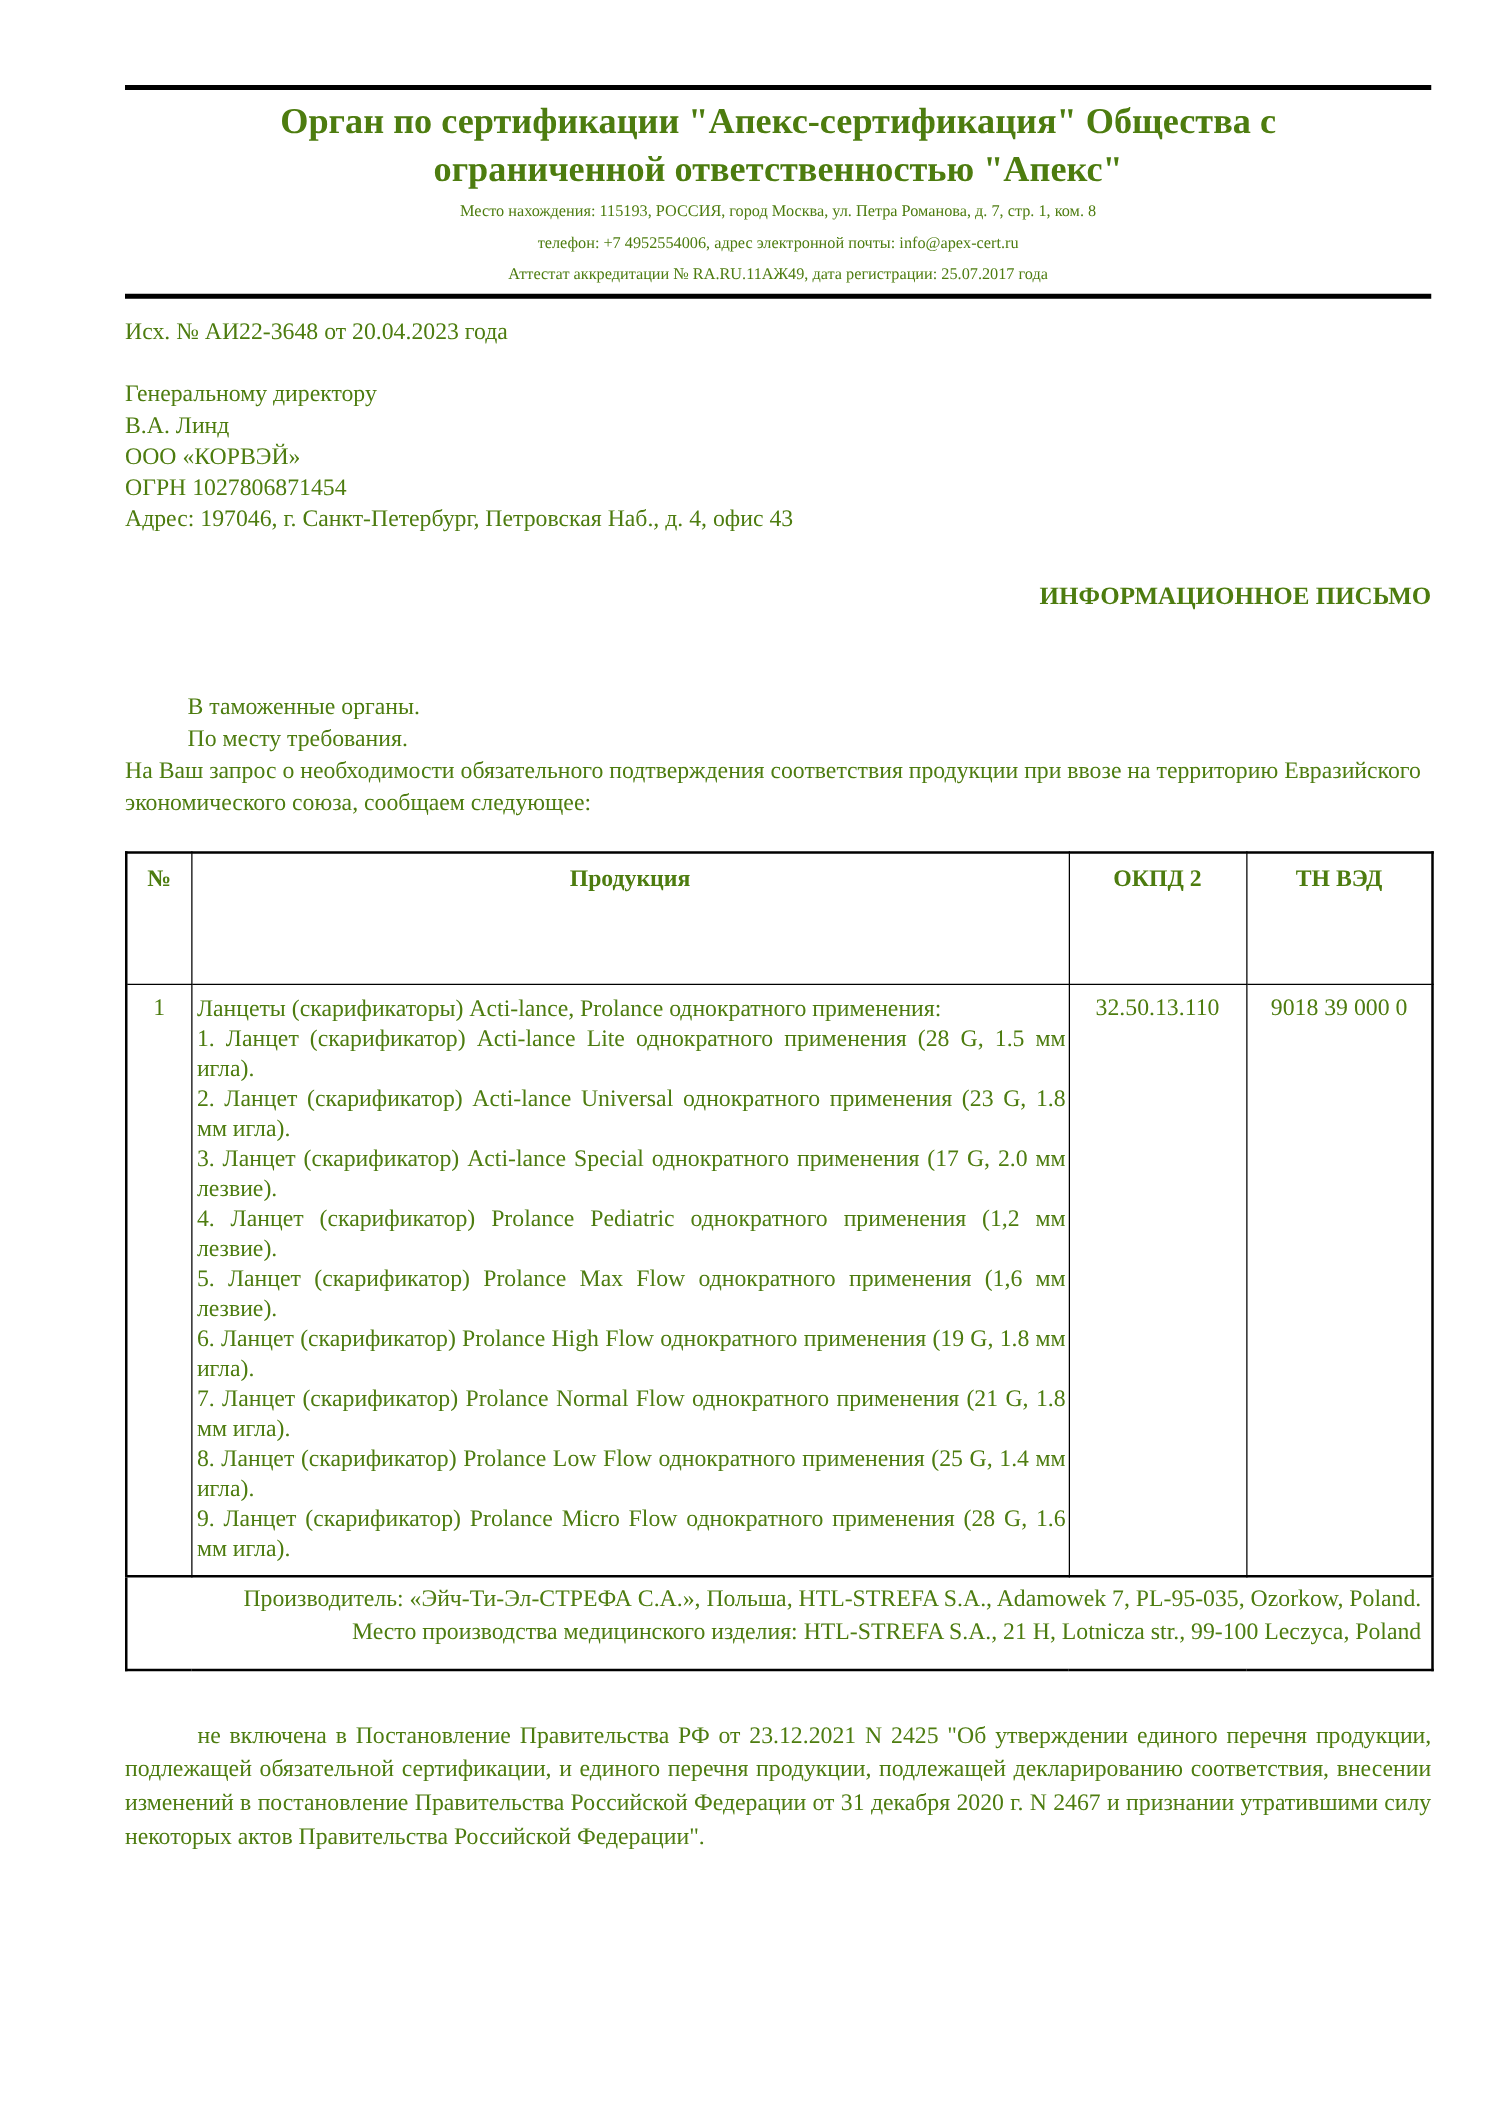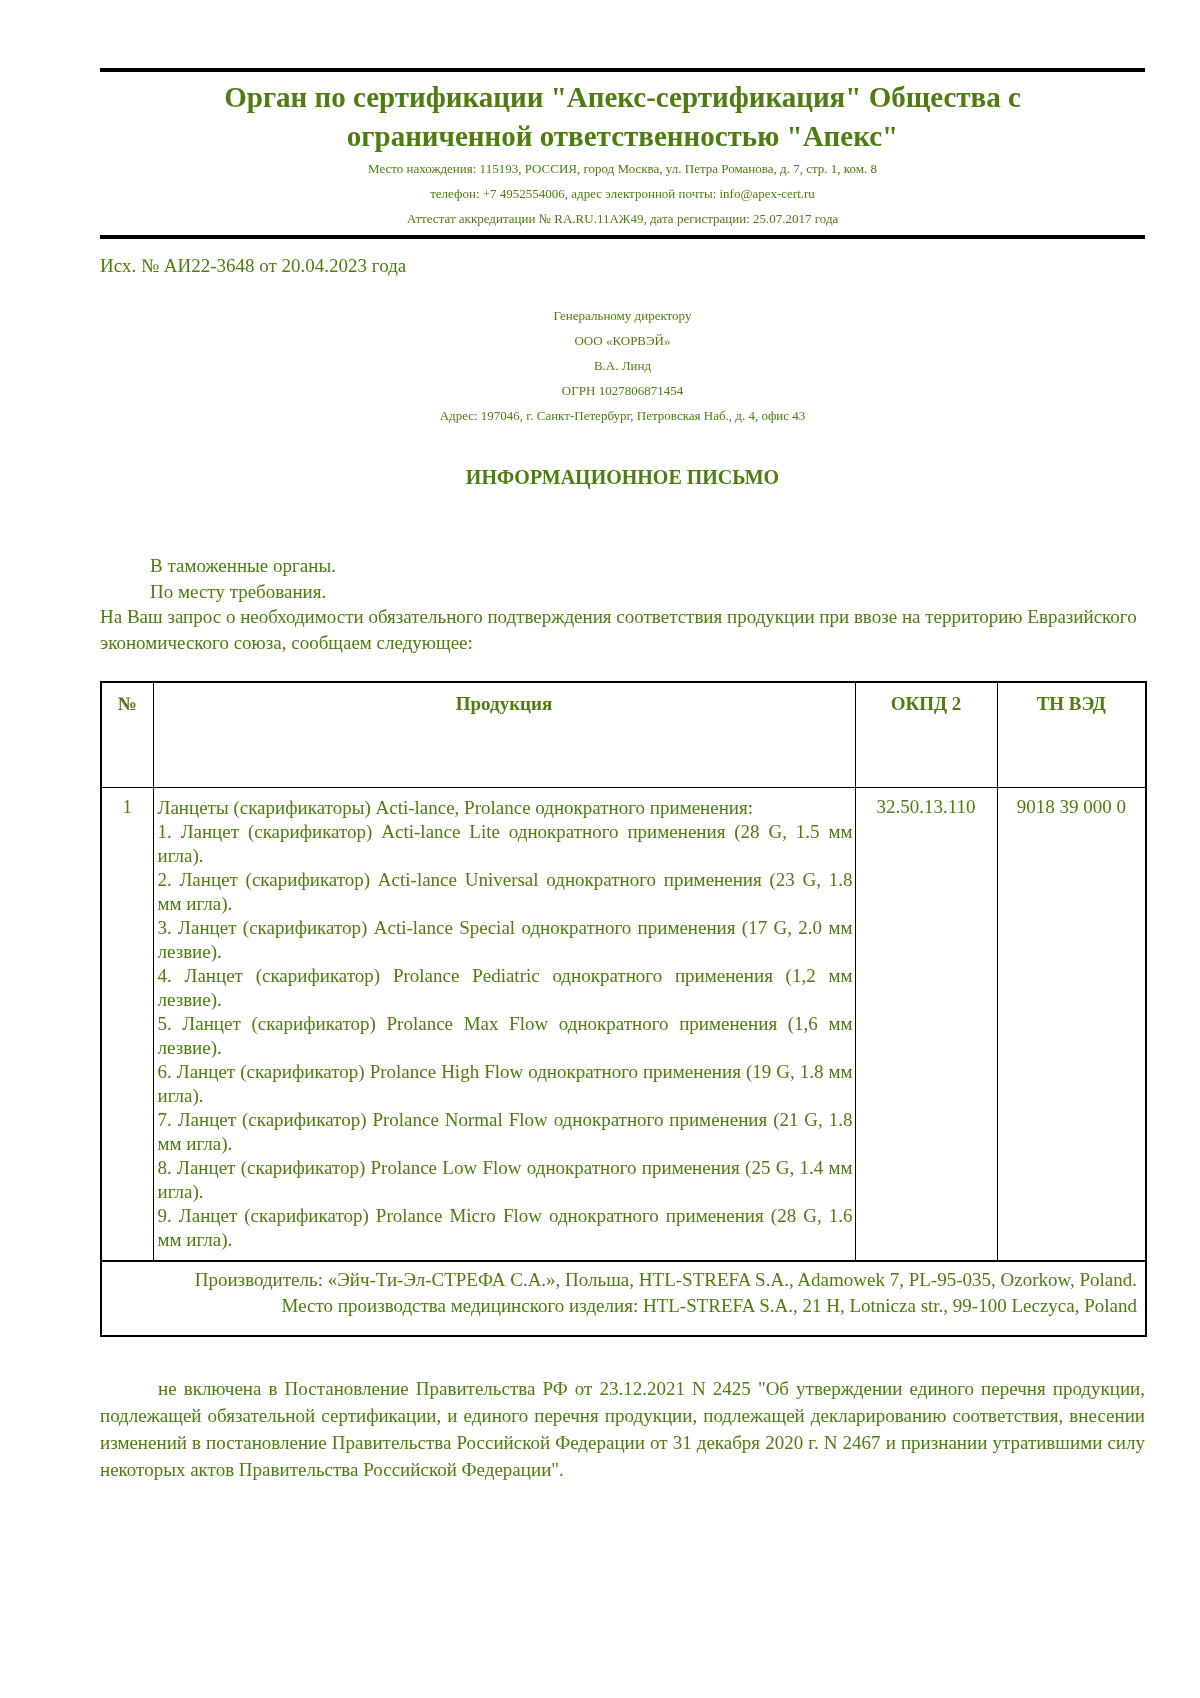--- a/index.html
+++ b/index.html
@@ -33,27 +33,27 @@
     line-height: 25px;
     text-align: center;
   }
   .lh-rule-bottom { margin-top: 4px; }
   .ref {
     margin-top: 16px;
     font-size: 19px;
   }
   .recipient {
     margin-top: 26px;
-    text-align: center;
-    font-size: 13px;
+    text-align: left;
+    font-size: 19px;
     line-height: 25px;
   }
   .subject {
     margin-top: 38px;
-    text-align: center;
+    text-align: right;
     font-size: 20px;
     font-weight: bold;
   }
   .body-block {
     margin-top: 64px;
     font-size: 19px;
     line-height: 25.5px;
   }
   .body-indent { padding-left: 50px; }
   table.products {
@@ -107,22 +107,22 @@
     <div class="lh-line">Место нахождения: 115193, РОССИЯ, город Москва, ул. Петра Романова, д. 7, стр. 1, ком. 8</div>
     <div class="lh-line">телефон: +7 4952554006, адрес электронной почты: info@apex-cert.ru</div>
     <div class="lh-line">Аттестат аккредитации № RA.RU.11АЖ49, дата регистрации: 25.07.2017 года</div>
     <div class="rule lh-rule-bottom"></div>
   </div>
 
   <div class="ref">Исх. № АИ22-3648 от 20.04.2023 года</div>
 
   <div class="recipient">
     <div>Генеральному директору</div>
+    <div>В.А. Линд</div>
     <div>ООО «КОРВЭЙ»</div>
-    <div>В.А. Линд</div>
     <div>ОГРН 1027806871454</div>
     <div>Адрес: 197046, г. Санкт-Петербург, Петровская Наб., д. 4, офис 43</div>
   </div>
 
   <div class="subject">ИНФОРМАЦИОННОЕ ПИСЬМО</div>
 
   <div class="body-block">
     <div class="body-indent">В таможенные органы.</div>
     <div class="body-indent">По месту требования.</div>
     <div>На Ваш запрос о необходимости обязательного подтверждения соответствия продукции при ввозе на территорию Евразийского экономического союза, сообщаем следующее:</div>

